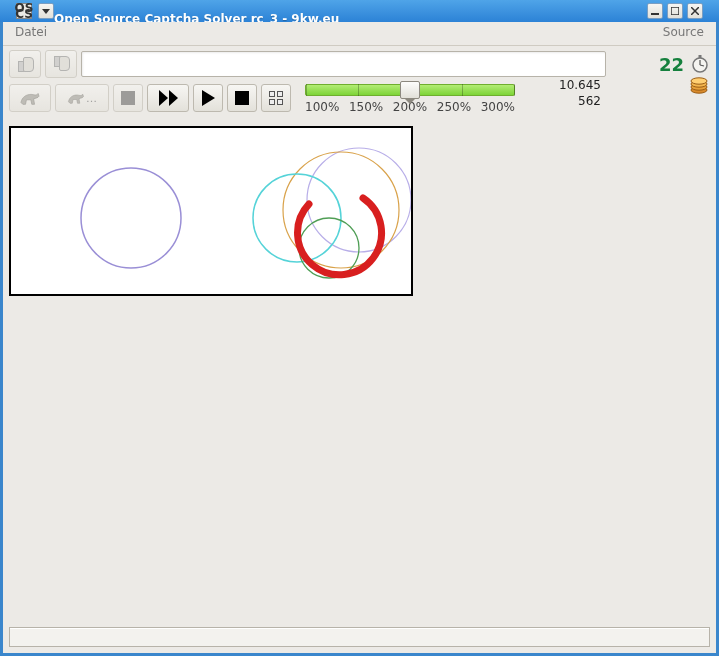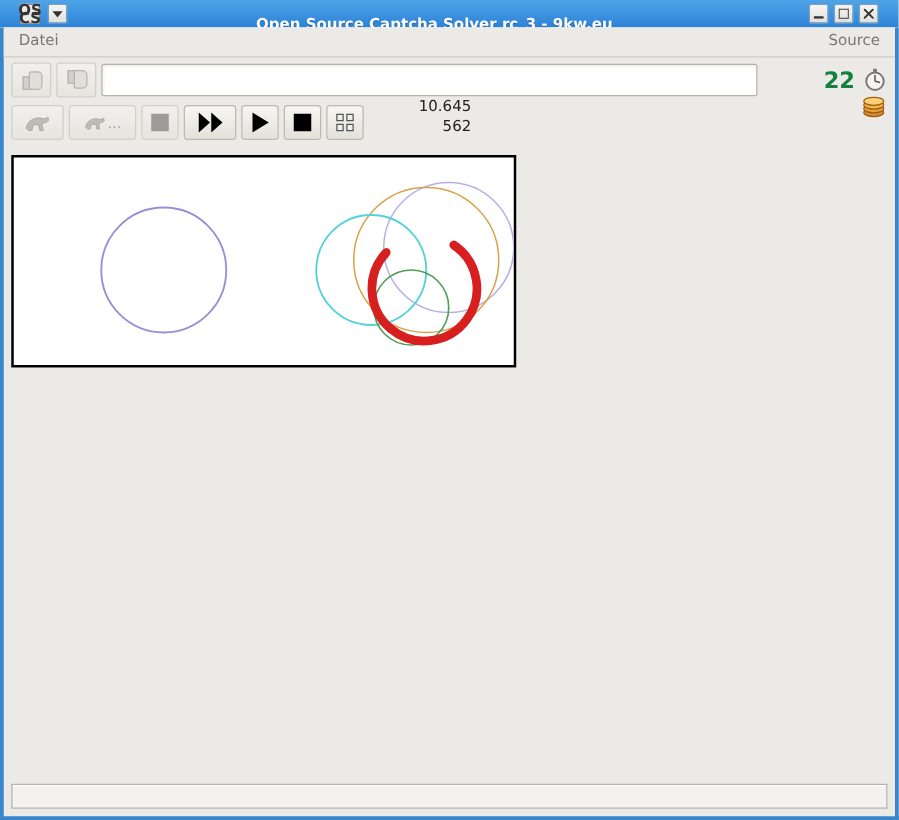--- a/index.html
+++ b/index.html
@@ -12,21 +12,21 @@
     display: flex; align-items: center; color: #fff; font-weight: bold;
     padding: 0 16px; font-size: 12px;
     position: relative;
   }
   .title-icon {
     width: 16px; height: 16px; background: #eceae6; border: 1px solid #888;
     display: flex; flex-direction: column; align-items: center; justify-content: center;
     font-size: 6px; line-height: 6px; color: #333; font-weight: bold;
     margin-right: 6px;
   }
-  .title-text { flex: 1; text-align: center; text-shadow: 0 1px 1px rgba(0,0,0,.25); margin-top: 15px; }
+  .title-text { flex: 1; text-shadow: 0 1px 1px rgba(0,0,0,.25); margin-top: 15px; }
   .title-btns { display: flex; gap: 4px; margin-left: 6px; }
   .title-btn {
     width: 16px; height: 16px; background: linear-gradient(to bottom,#f6f5f2,#e2e0d9);
     border: 1px solid #7a9ec2; border-radius: 2px;
     display: flex; align-items: center; justify-content: center;
     color: #333; font-size: 10px; line-height: 1;
   }
   .tri-down {
     width: 0; height: 0; border-left: 4px solid transparent;
     border-right: 4px solid transparent; border-top: 5px solid #333;
@@ -241,20 +241,37 @@
       <div class="btn bar">
         <div class="icon-sliders">
             <div></div>
             <div></div>
             <div></div>
             <div></div>
           </div>
       </div>
     </div>
 
+    <div class="slider-wrap">
+      <div class="track">
+        <div class="tick" style="left:0%"></div>
+        <div class="tick" style="left:25%"></div>
+        <div class="tick" style="left:50%"></div>
+        <div class="tick" style="left:75%"></div>
+        <div class="tick" style="left:100%"></div>
+        <div class="thumb" style="left:calc(50% - 10px)"></div>
+      </div>
+      <div class="labels">
+        <span>100%</span>
+        <span>150%</span>
+        <span>200%</span>
+        <span>250%</span>
+        <span>300%</span>
+      </div>
+    </div>
 
     <div class="right-stats" style="margin-top:-6px">
       <div class="stat-row">
         <span>10.645</span>
         <svg class="coins" viewBox="0 0 22 22" style="position:absolute;right:6px;">
           <ellipse cx="11" cy="16" rx="8" ry="3.2" fill="#d98a2b" stroke="#9a5d15"></ellipse>
           <ellipse cx="11" cy="13" rx="8" ry="3.2" fill="#e8a13a" stroke="#9a5d15"></ellipse>
           <ellipse cx="11" cy="10" rx="8" ry="3.2" fill="#f3b54d" stroke="#9a5d15"></ellipse>
           <ellipse cx="11" cy="7" rx="8" ry="3.2" fill="#ffcf72" stroke="#9a5d15"></ellipse>
         </svg>

